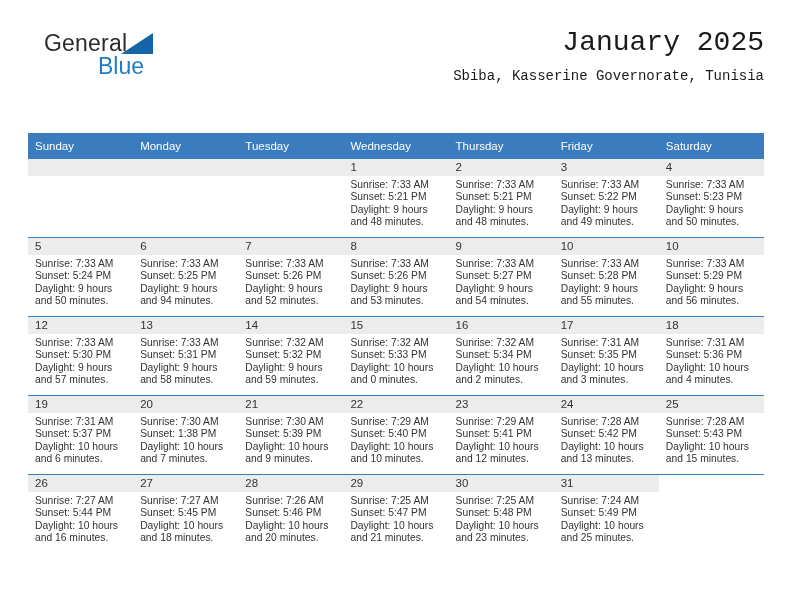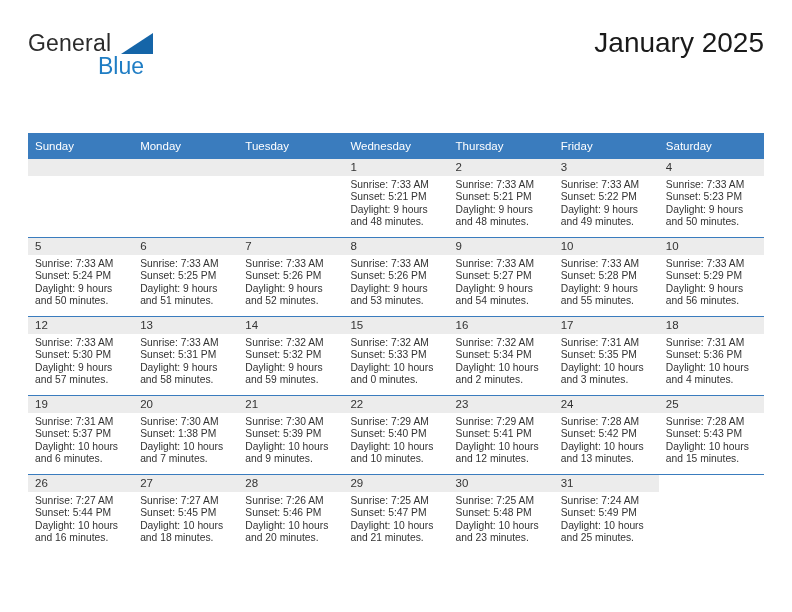--- a/index.html
+++ b/index.html
@@ -31,21 +31,21 @@
   }
   .brand {
     position: absolute;
     left: 0;
     top: 4px;
     width: 230px;
     height: 56px;
   }
   .brand-general {
     position: absolute;
-    left: 0;
+    left: 16px;
     top: 0;
     font-size: 23px;
     letter-spacing: 0.2px;
     color: #2b2b2b;
     font-family: "Liberation Sans", sans-serif;
   }
   .brand-tri {
     position: absolute;
     left: 93px;
     top: 3px;
@@ -60,20 +60,21 @@
     top: 23px;
     font-size: 23px;
     color: #1f7dc4;
     font-family: "Liberation Sans", sans-serif;
   }
   .titles {
     position: absolute;
     right: 0;
     top: 0;
     text-align: right;
+    font-family: Liberation Mono, monospace;
   }
   .cal-title {
     font-size: 28px;
     color: #1a1a1a;
     line-height: 34px;
     font-weight: normal;
     margin: 0;
   }
   .cal-sub {
     font-size: 14px;
@@ -150,20 +151,21 @@
   <div class="header">
 
     <div class="brand">
       <span class="brand-general">General</span>
       <span class="brand-tri"></span>
       <span class="brand-blue">Blue</span>
     </div>
 
     <div class="titles">
       <h1 class="cal-title">January 2025</h1>
+      <p class="cal-sub">Sbiba, Kasserine Governorate, Tunisia</p>
     </div>
 
   </div>
 
   <table class="calendar">
     <thead>
       <tr id="weekday-row">
           <th>Sunday</th>
           <th>Monday</th>
           <th>Tuesday</th>
@@ -247,21 +249,21 @@
               </div>
             </div>
           </td>
           <td>
             <div class="daycell">
               <div class="daynum-band">6</div>
               <div class="details">
                 <div>Sunrise: 7:33 AM</div>
                 <div>Sunset: 5:25 PM</div>
                 <div>Daylight: 9 hours</div>
-                <div>and 51 minutes.</div>
+                <div>and 94 minutes.</div>
               </div>
             </div>
           </td>
           <td>
             <div class="daycell">
               <div class="daynum-band">7</div>
               <div class="details">
                 <div>Sunrise: 7:33 AM</div>
                 <div>Sunset: 5:26 PM</div>
                 <div>Daylight: 9 hours</div>

